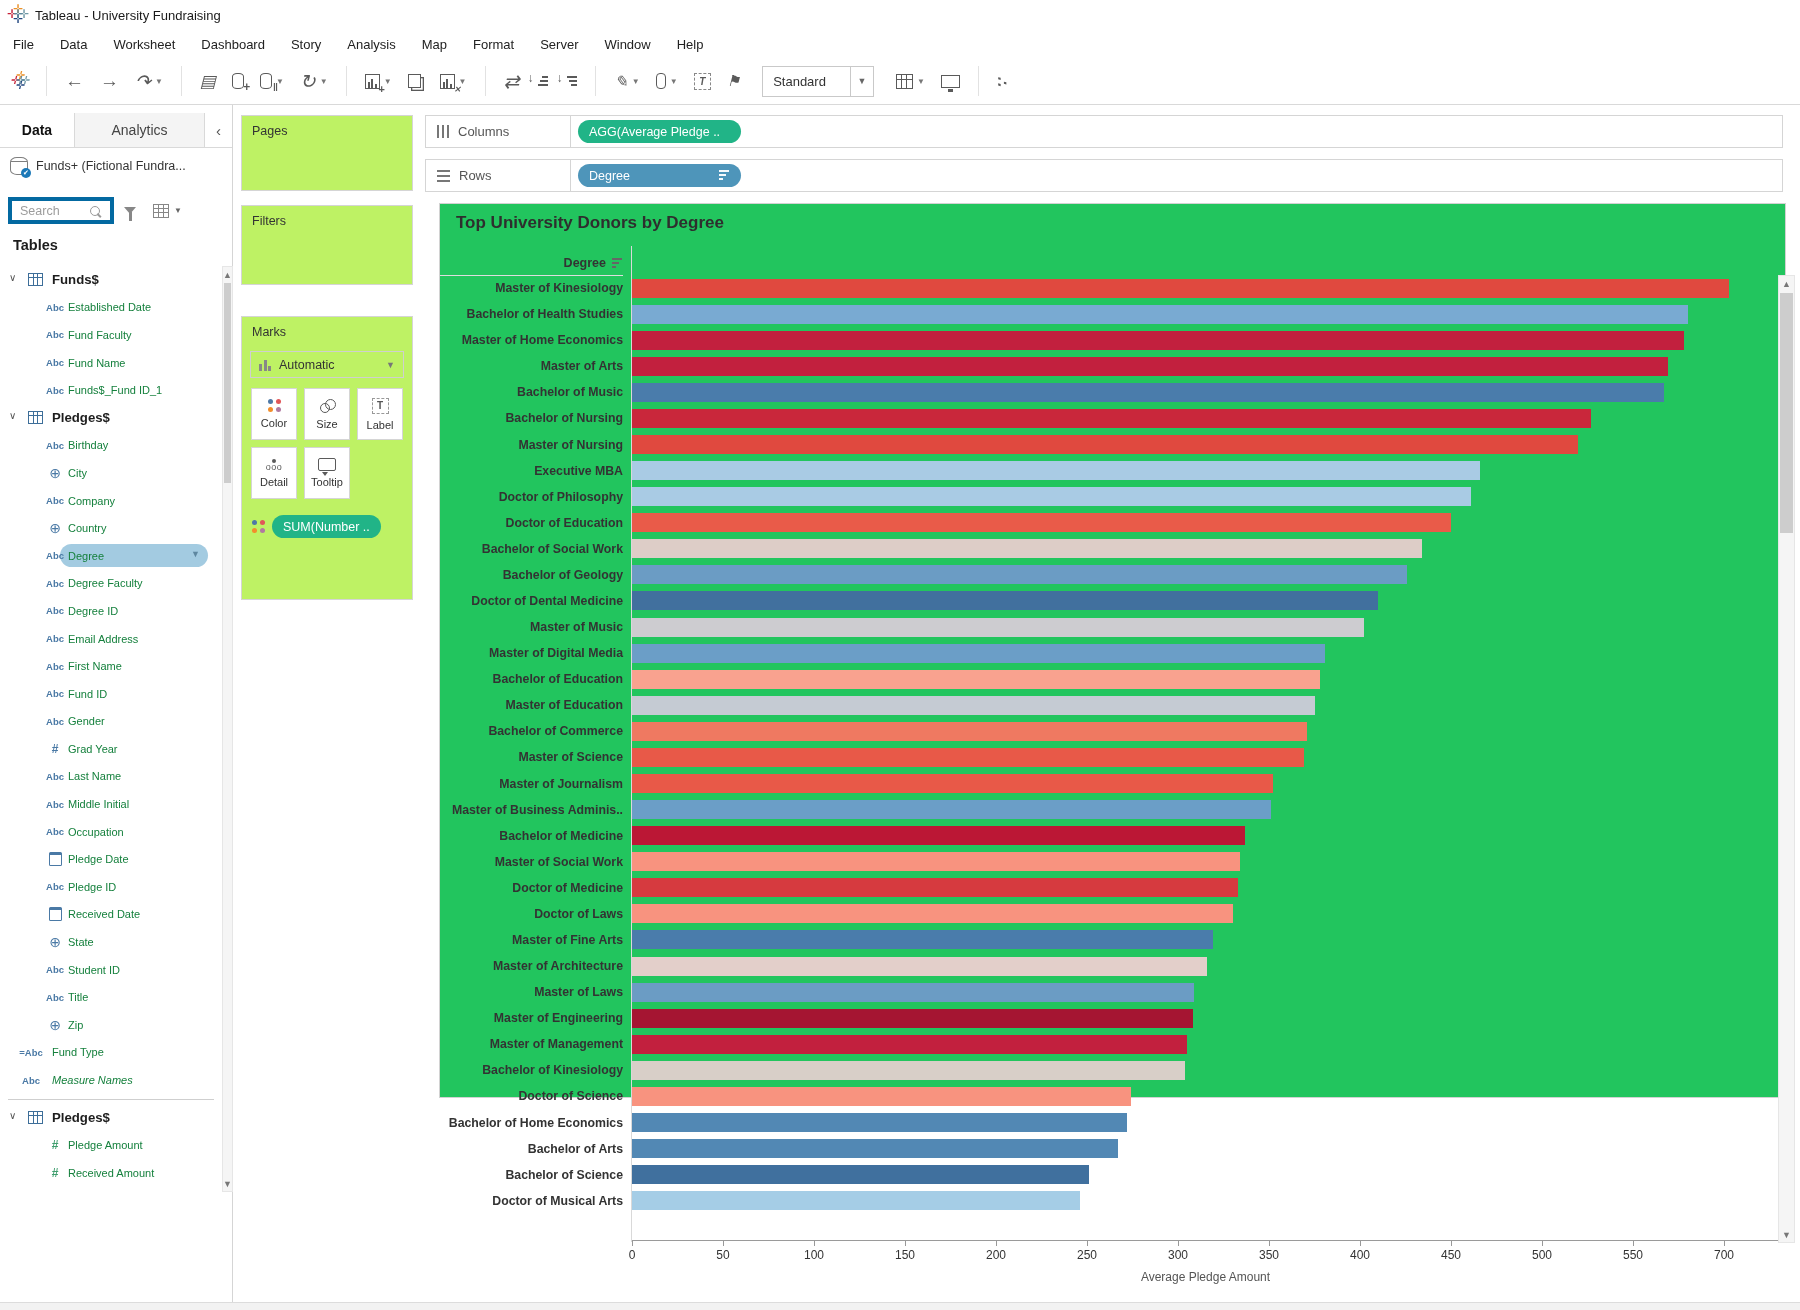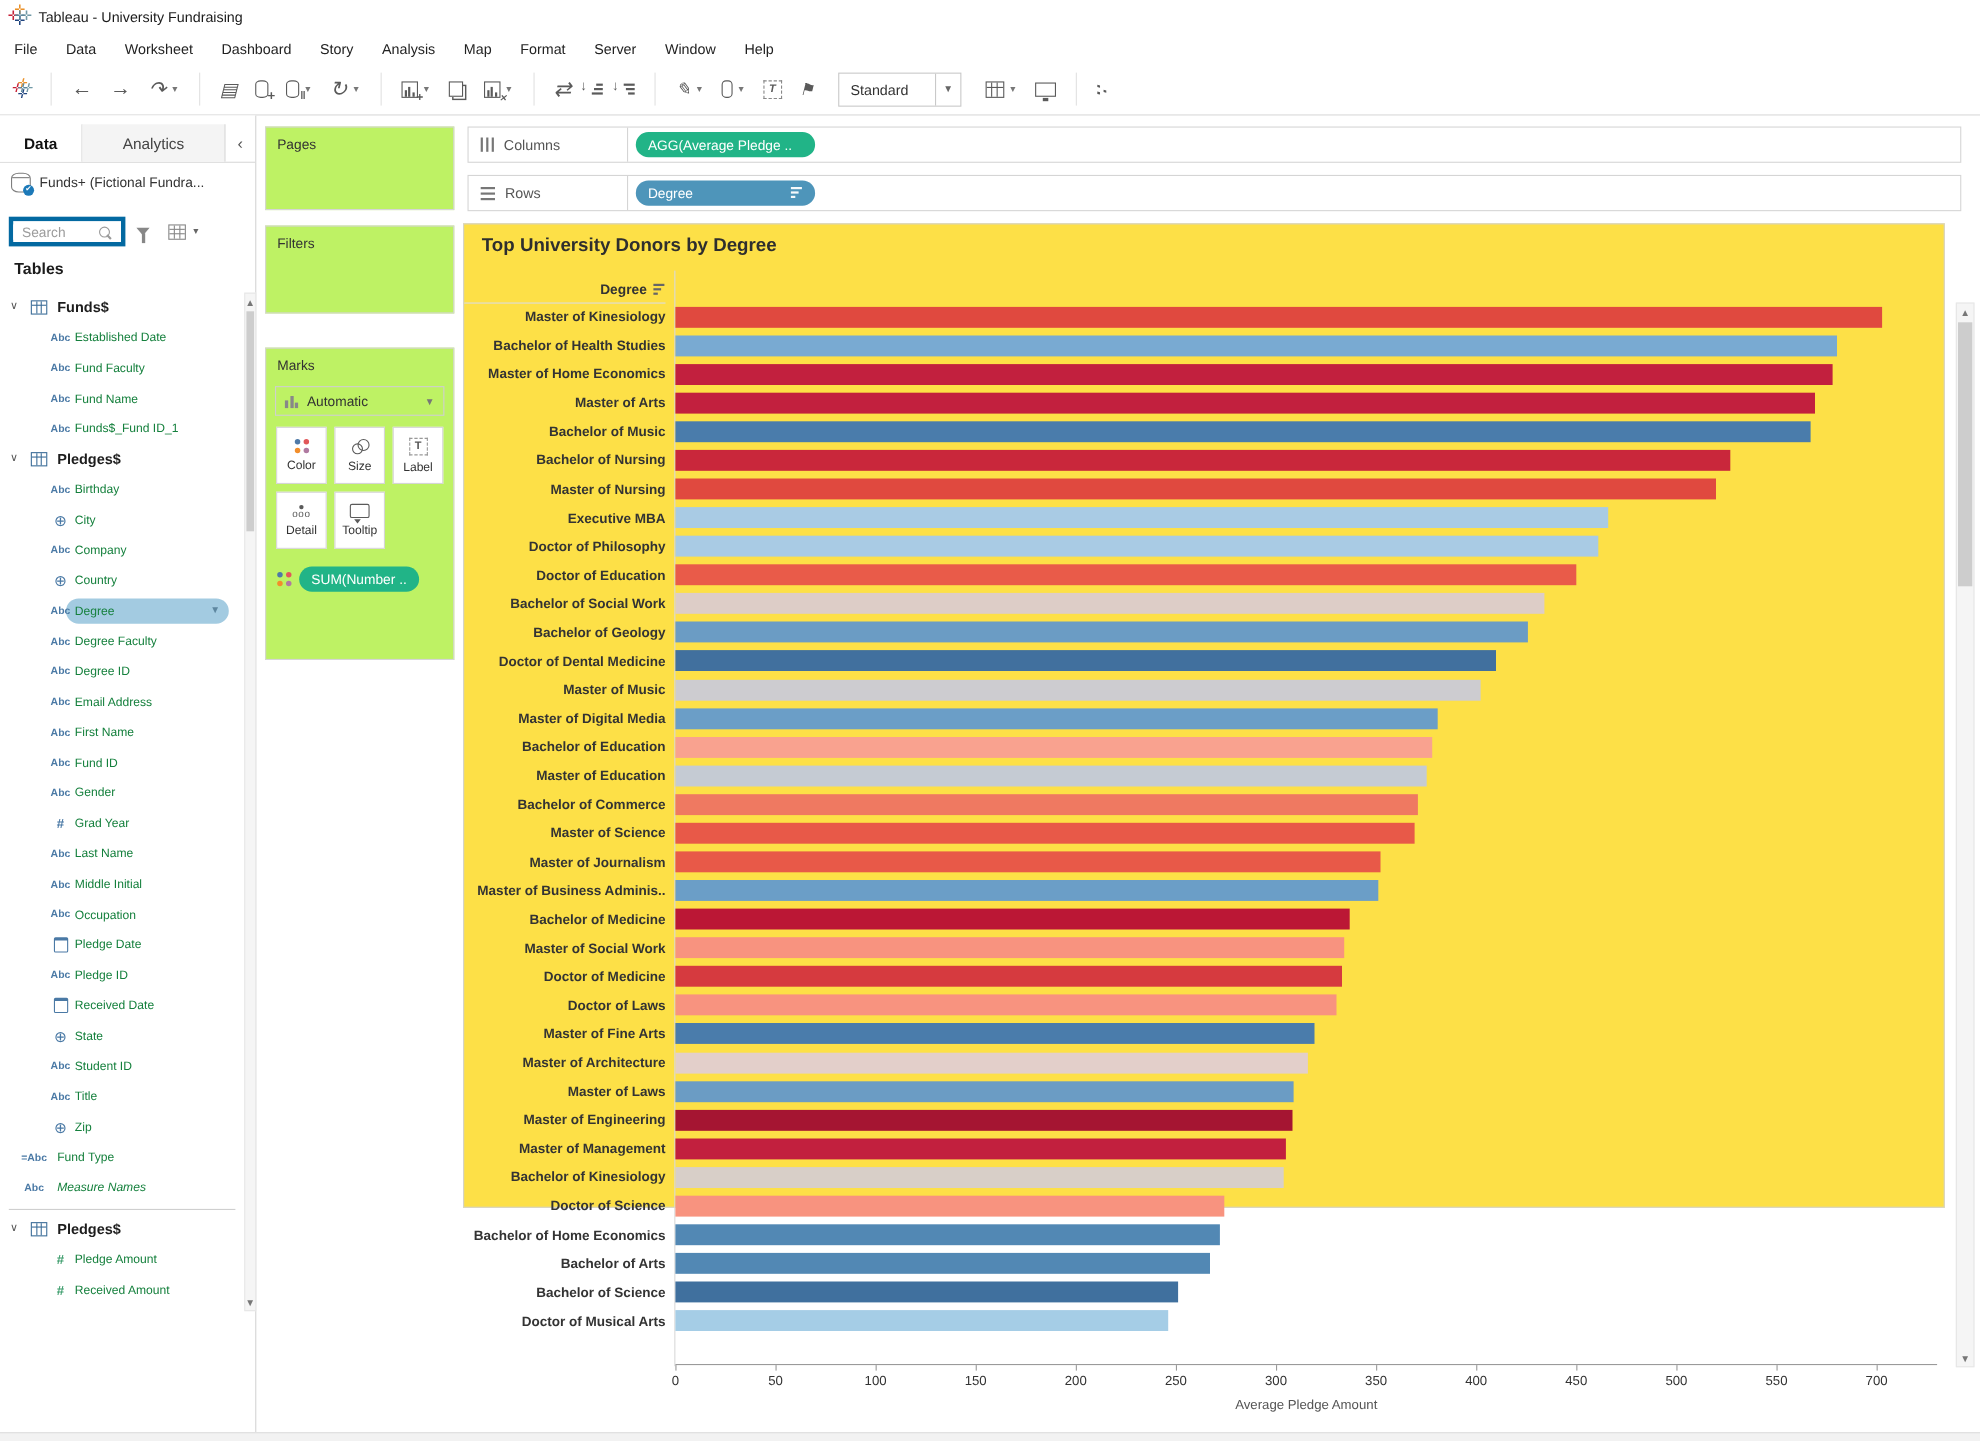--- a/index.html
+++ b/index.html
@@ -163,21 +163,21 @@
   #columns-shelf{top:115px}
   #rows-shelf{top:159px}
   .shelf-head{display:flex;align-items:center;gap:9px;width:133px;padding-left:11px;color:#555;font-size:13px;flex:none}
   .iii-ic{width:12px;height:13px;flex:none;background:linear-gradient(#777 0 0) 0 0/2px 100% no-repeat,linear-gradient(#777 0 0) 5px 0/2px 100% no-repeat,linear-gradient(#777 0 0) 10px 0/2px 100% no-repeat}
   .rows-ic{width:13px;height:12px;flex:none;background:linear-gradient(#777 0 0) 0 0/100% 2px no-repeat,linear-gradient(#777 0 0) 0 5px/100% 2px no-repeat,linear-gradient(#777 0 0) 0 10px/100% 2px no-repeat}
   .shelf-div{width:1px;height:100%;background:#d5d5d5;margin-right:7px;flex:none}
   .shelf .pill{min-width:163px}
   .pill .pill-sort{margin-left:auto;padding-left:14px;color:#fff;opacity:.95}
 
   
-  #chart-card{position:absolute;left:421px;top:203px;width:1347px;height:895px;border:1px solid #d2d2d2;background:#fde047;box-sizing:border-box}
+  #chart-card{position:absolute;left:439px;top:203px;width:1347px;height:895px;border:1px solid #d2d2d2;background:#22c55e;box-sizing:border-box}
   .chart-title{position:absolute;left:16px;top:9px;font-size:17px;font-weight:600;color:#2e2e2e}
   .col-header{position:absolute;left:0;top:46px;width:183px;height:25px;display:flex;align-items:center;justify-content:flex-end;gap:6px;font-size:12.5px;font-weight:700;color:#333;border-bottom:1px solid #ddd;padding-right:0}
   .col-header .sort-ic{color:#666}
   .vsep{position:absolute;left:191px;top:42px;width:1px;height:996px;background:#d9d9d9}
   .rows-wrap{position:absolute;left:0;top:71px;width:1339px}
   .crow{height:26.08px;display:flex;align-items:center}
   .crow-label{width:183px;padding-right:8px;text-align:right;font-size:12.3px;font-weight:700;color:#333;flex:none;white-space:nowrap;overflow:hidden}
   .crow-barzone{flex:1;position:relative;height:100%;display:flex;align-items:center;padding-left:1px}
   .bar{height:19px}
   .axis{position:absolute;left:192px;top:1036px;width:1147px;height:30px;border-top:1px solid #9a9a9a}

